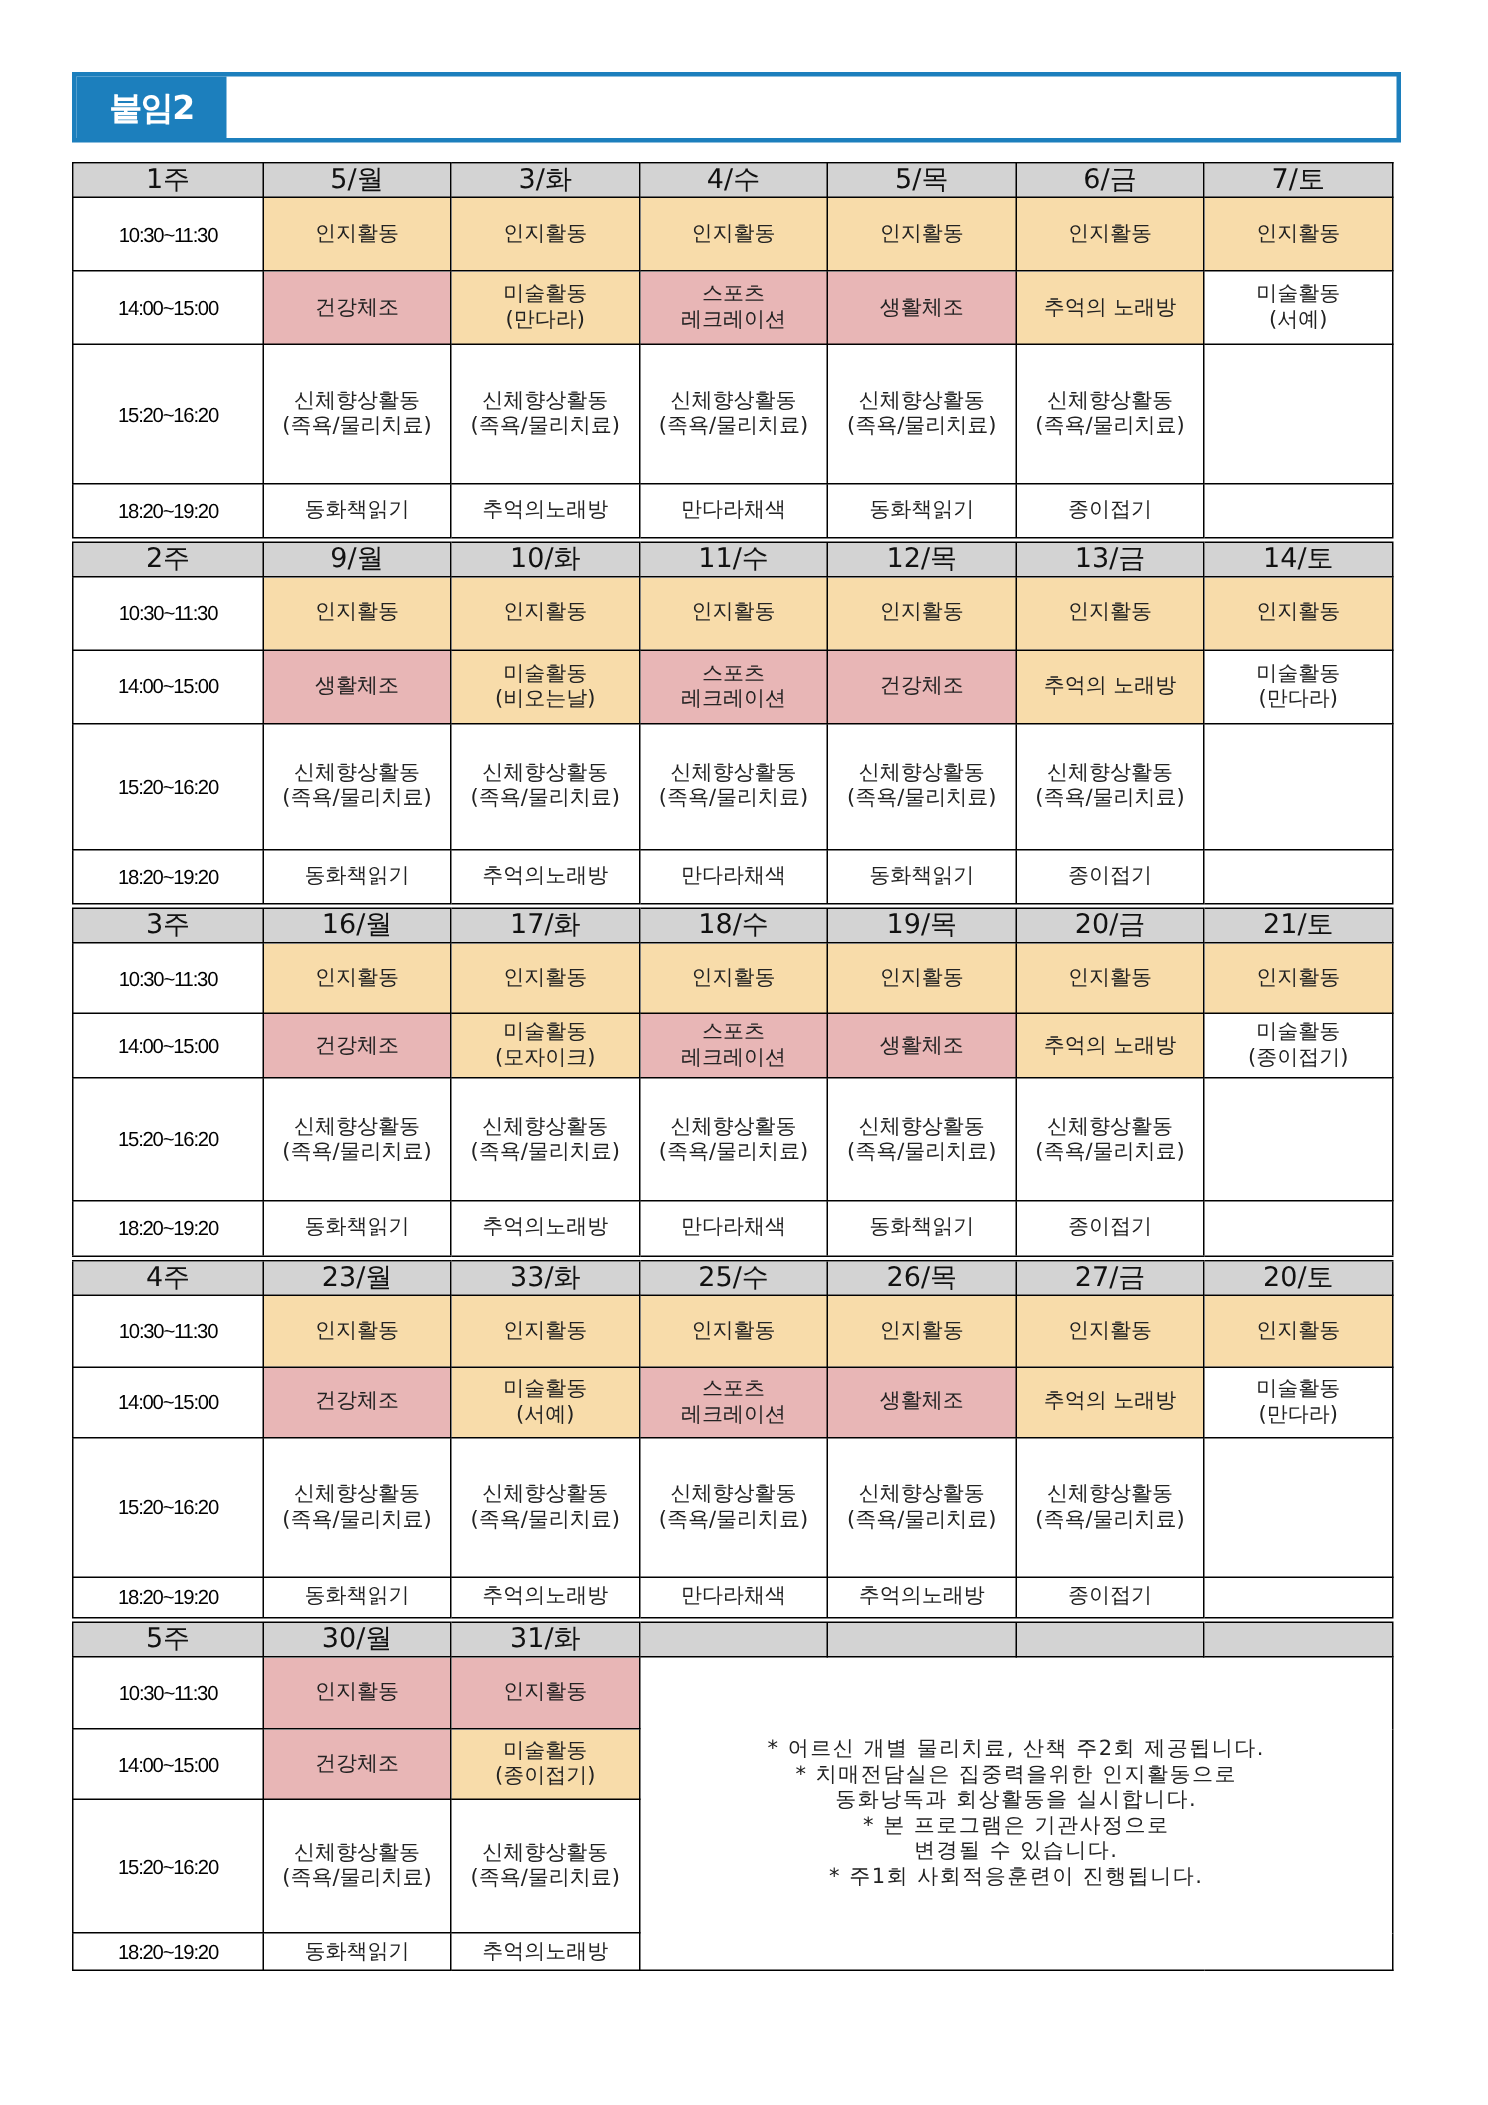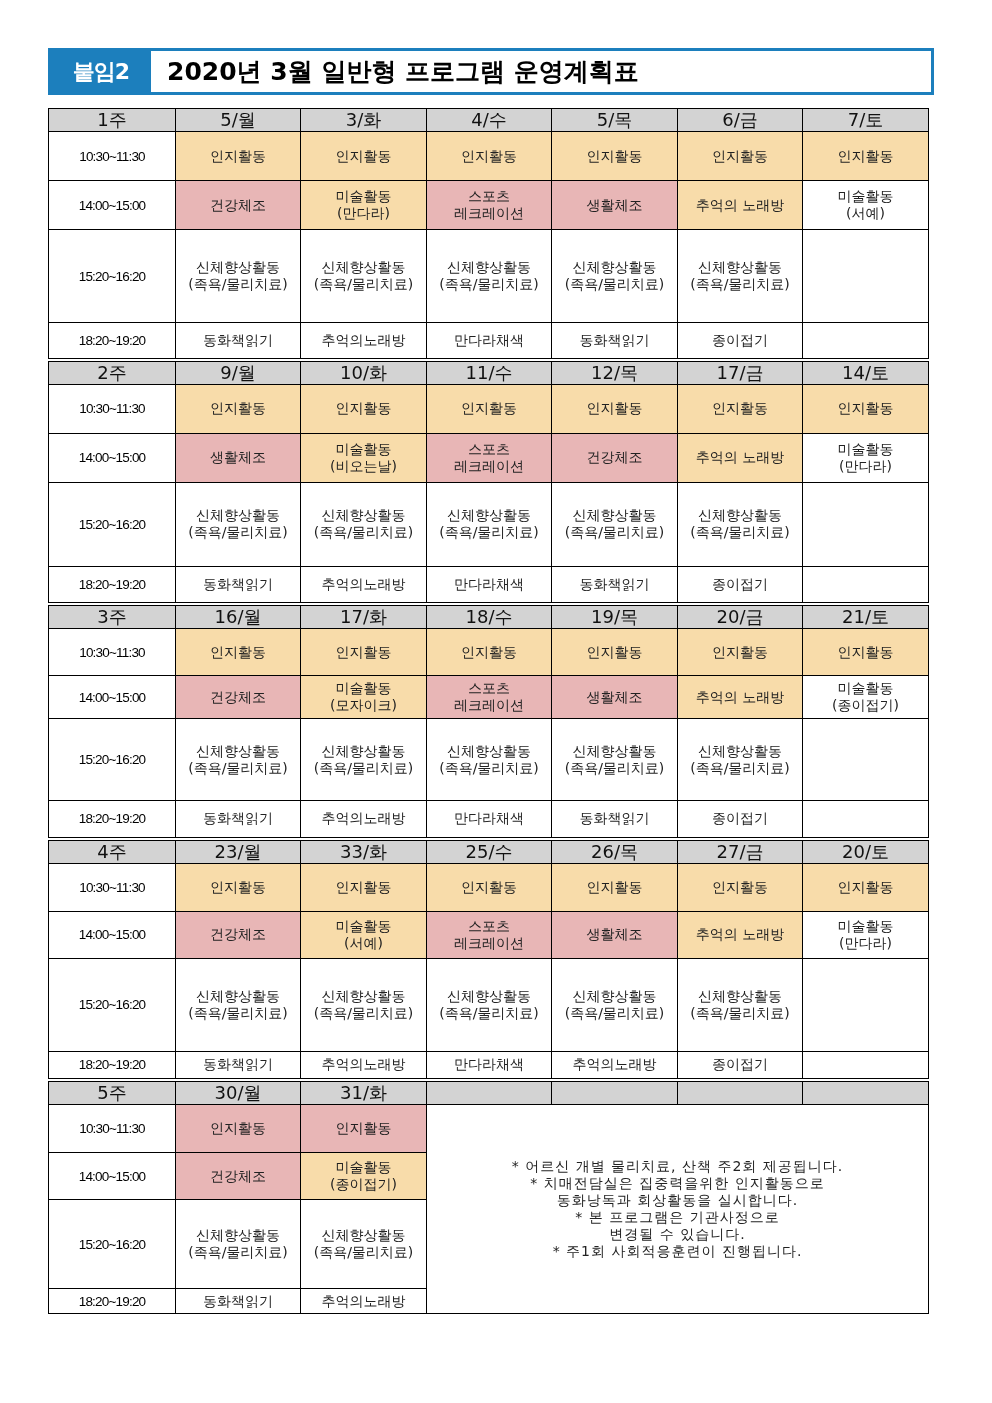--- a/index.html
+++ b/index.html
@@ -16,21 +16,20 @@
   td.c-pink { background:#e8b6b6; }
   td.c-white { background:#ffffff; }
   td.note { font-size:16px; line-height:24.5px; letter-spacing:1px; color:#222; background:#fff; }
   .note-line { display:block; }
 </style>
 </head>
 <body>
 
 <div class="title-bar">
   <div class="title-tag">붙임2</div>
-  <div class="title-text">2020년 3월 일반형 프로그램 운영계획표</div>
 </div>
 
 <table class="sched">
   <colgroup>
     <col style="width:127px">
       <col style="width:125px">
       <col style="width:126px">
       <col style="width:125px">
       <col style="width:126px">
       <col style="width:125px">
@@ -89,21 +88,21 @@
         <td class="c-white" style="white-space: pre-line;">동화책읽기</td>
         <td class="c-white" style="white-space: pre-line;">종이접기</td>
         <td class="c-white" style="white-space: pre-line;"></td>
       </tr>
       <tr class="hdr">
         <td>2주</td>
         <td>9/월</td>
         <td>10/화</td>
         <td>11/수</td>
         <td>12/목</td>
-        <td>17/금</td>
+        <td>13/금</td>
         <td>14/토</td>
       </tr>
       <tr style="height: 49px;">
         <td class="time">10:30~11:30</td>
         <td class="c-yellow" style="white-space: pre-line;">인지활동</td>
         <td class="c-yellow" style="white-space: pre-line;">인지활동</td>
         <td class="c-yellow" style="white-space: pre-line;">인지활동</td>
         <td class="c-yellow" style="white-space: pre-line;">인지활동</td>
         <td class="c-yellow" style="white-space: pre-line;">인지활동</td>
         <td class="c-yellow" style="white-space: pre-line;">인지활동</td>

